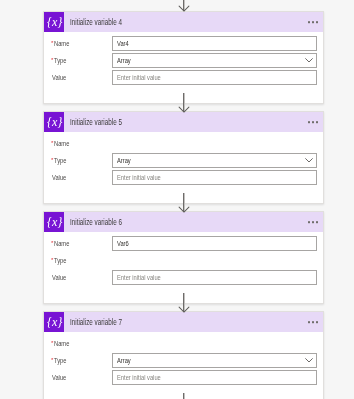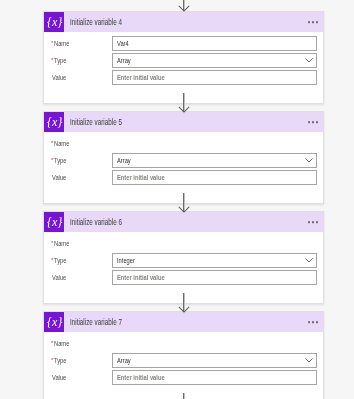--- a/index.html
+++ b/index.html
@@ -151,21 +151,21 @@
     padding: 0 4px;
     position: relative;
     overflow: hidden;
   }
   .field-input > .val {
     display: inline-block;
     transform: scaleX(0.80);
     transform-origin: left center;
     white-space: nowrap;
   }
-  .field-input.placeholder { color: #85837f; font-weight: bold; }
+  .field-input.placeholder { color: #85837f; }
   .chevron {
     position: absolute;
     right: 3px;
     top: 50%;
     transform: translateY(-50%) translateY(0.4px);
     line-height: 0;
   }
 </style>
 </head>
 <body>
@@ -266,29 +266,26 @@
       <div class="card-title">Initialize variable 6</div>
       <div class="card-menu">
           <i></i>
           <i></i>
           <i></i>
         </div>
     </div>
     <div class="card-body">
       <div class="field-row">
         <div class="field-label"><span class="req">*</span><span class="lbl">Name</span></div>
+        <div class="field-input">
+            <span class="val">Var6</span>
+          </div>
       </div>
       <div class="field-row">
         <div class="field-label"><span class="req">*</span><span class="lbl">Type</span></div>
-        <div class="field-input">
-            <span class="val">Integer</span>
-            <span class="chevron"><svg width="8" height="5" viewBox="0 0 8 5">
-                <path d="M0.7 0.8 L4 4.1 L7.3 0.8" fill="none" stroke="#6d6b69" stroke-width="1" stroke-linecap="square"></path>
-              </svg></span>
-          </div>
       </div>
       <div class="field-row">
         <div class="field-label"><span class="req"></span><span class="lbl">Value</span></div>
         <div class="field-input placeholder">
             <span class="val">Enter initial value</span>
           </div>
       </div>
     </div>
   </div>
 

